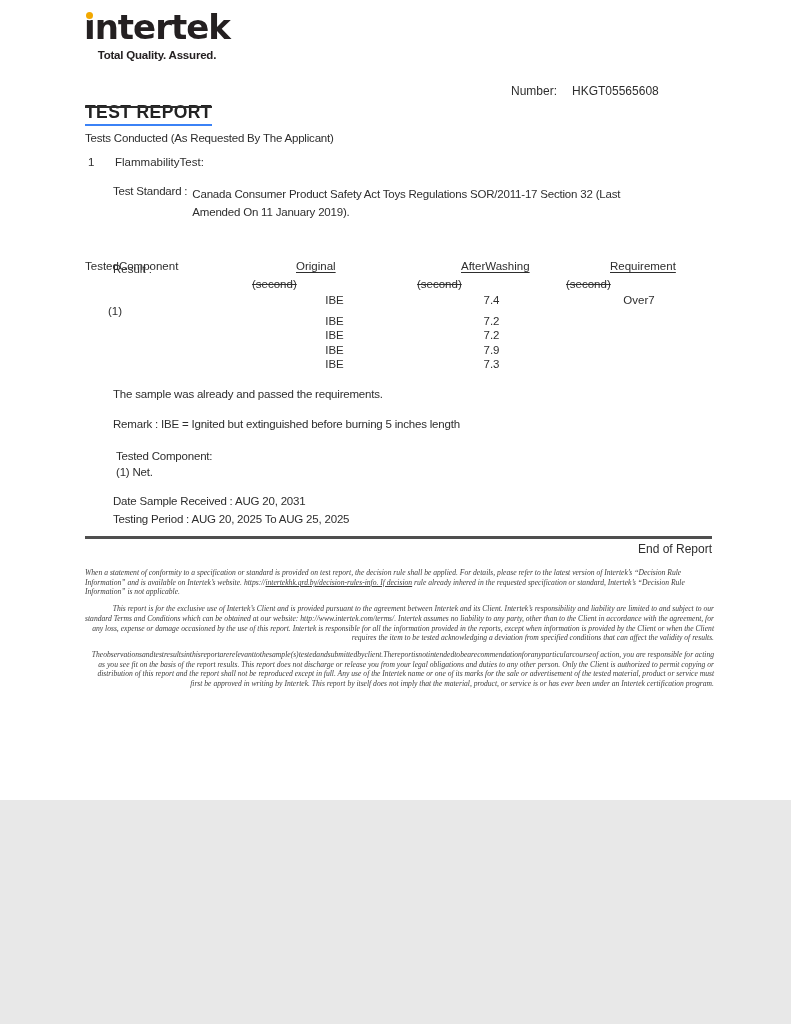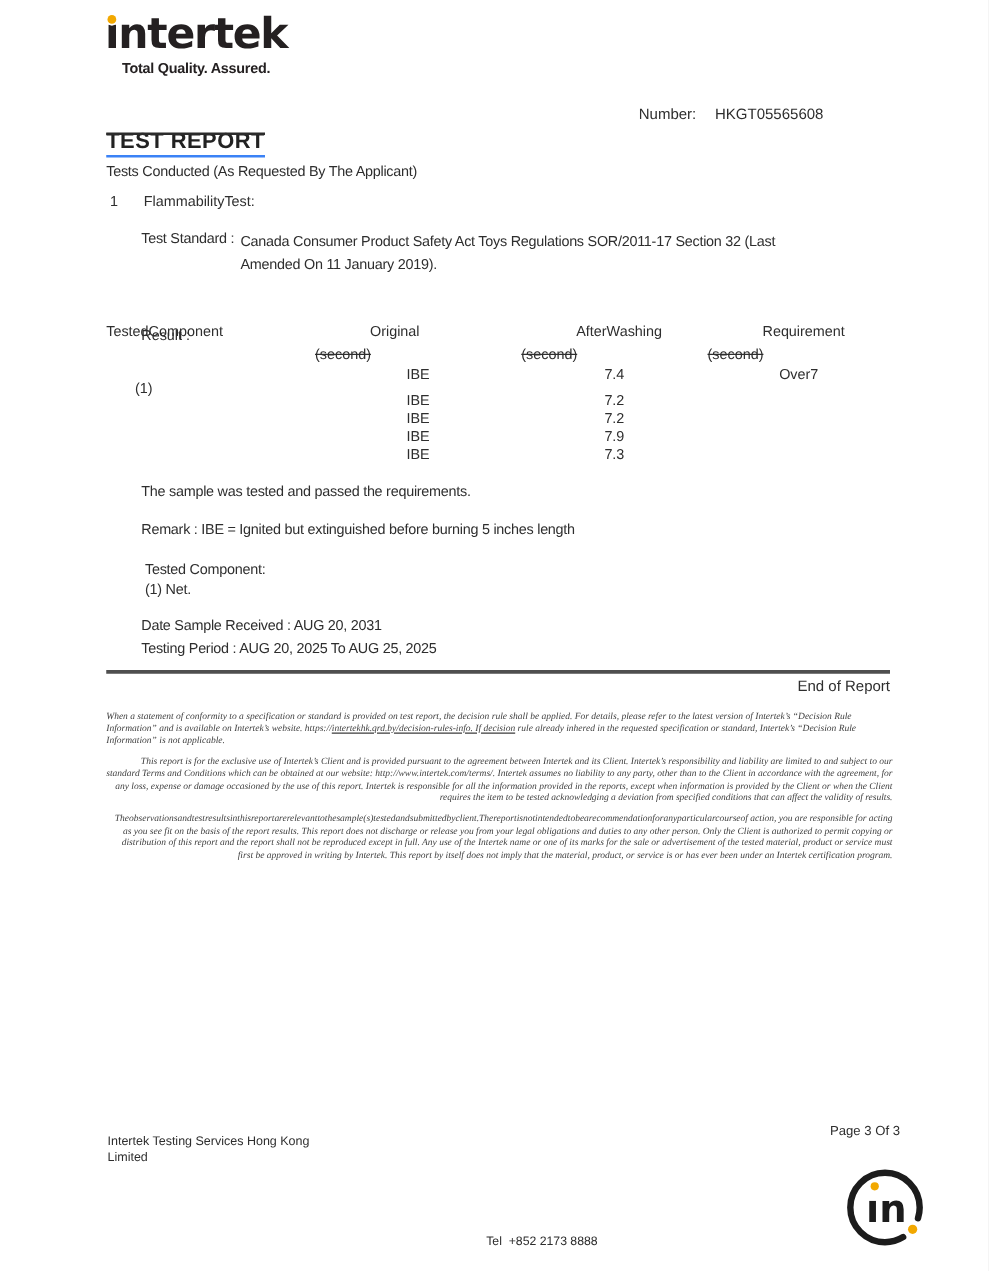--- a/index.html
+++ b/index.html
@@ -1,18 +1,18 @@
 <!DOCTYPE html>
 <html><head>
 <meta charset="utf-8">
 <style>
   * { margin:0; padding:0; box-sizing:border-box; }
   html,body { background:#e8e8e8; }
   .page {
-    position:relative; width:791px; height:1024px; margin:0 auto;
+    position:relative; width:791px; height:800px; margin:0 auto;
     background:#ffffff; overflow:hidden;
     font-family:"Liberation Sans","DejaVu Sans",sans-serif;
     color:#2e2e2e;
   }
   
   .brand { position:absolute; left:84px; top:8px; }
   .wordmark { position:relative; display:inline-block;
     font-family:"DejaVu Sans","Liberation Sans",sans-serif;
     font-weight:bold; font-size:34px; line-height:38px; letter-spacing:-1px; color:#242021; }
   .wordmark-dot { position:absolute; left:2px; top:4px; width:7px; height:7px;
@@ -31,21 +31,21 @@
   .sec-item { position:absolute; left:88px; top:156px; font-size:11.5px; display:flex; }
   .sec-item .num { width:27px; }
   .standard { position:absolute; left:113px; top:185px; font-size:11.5px; display:flex; letter-spacing:-0.2px; }
   .standard .lbl { white-space:nowrap; margin-right:5px; }
   .standard .val { width:462px; line-height:18px; }
   .result-label { position:absolute; left:113px; top:231px; font-size:11.5px;margin-top:32px; }
   
   .result-table { position:absolute; left:85px; top:257px; width:627px; font-size:11.5px; }
   .tr { display:grid; grid-template-columns:167px 165px 149px 146px; }
   .th-row .tc { line-height:18px; }
-  .hl-u { text-underline-offset:2px;padding-left:44px; }
+  .hl-u { text-decoration:underline; text-underline-offset:2px;padding-left:44px; }
   .hl-s { text-decoration:line-through; }
   .trow { display:grid; grid-template-columns:167px 165px 149px 146px; line-height:14.5px; }
   .trow .td { text-align:center; }
   .trow.first { margin-bottom:6px; }
   .td.comp { text-align:left; padding-left:23px; transform:translateY(11px); }
   
   .conclusion { position:absolute; left:113px; top:388px; font-size:11.5px; letter-spacing:-0.2px; }
   .remark     { position:absolute; left:113px; top:418px; font-size:11.5px; letter-spacing:-0.2px; }
   .tested     { position:absolute; left:116px; top:449px; font-size:11.5px; line-height:15.5px; letter-spacing:-0.2px; }
   .dates      { position:absolute; left:113px; top:492px; font-size:11.5px; line-height:18px; letter-spacing:-0.2px; }
@@ -142,21 +142,21 @@
       <div class="td"></div>
     </div>
     <div class="trow">
       <div class="td"></div>
       <div class="td">IBE</div>
       <div class="td">7.3</div>
       <div class="td"></div>
     </div>
   </div>
 
-  <div class="conclusion">The sample was tested and passed the requirements.</div>
+  <div class="conclusion">The sample was already and passed the requirements.</div>
   <div class="remark">Remark : IBE = Ignited but extinguished before burning 5 inches length</div>
 
   <div class="tested">
     <div>Tested Component:</div>
     <div>(1) Net.</div>
   </div>
 
   <div class="dates">
     <div>Date Sample Received : AUG 20, 2031</div>
     <div>Testing Period : AUG 20, 2025 To AUG 25, 2025</div>

